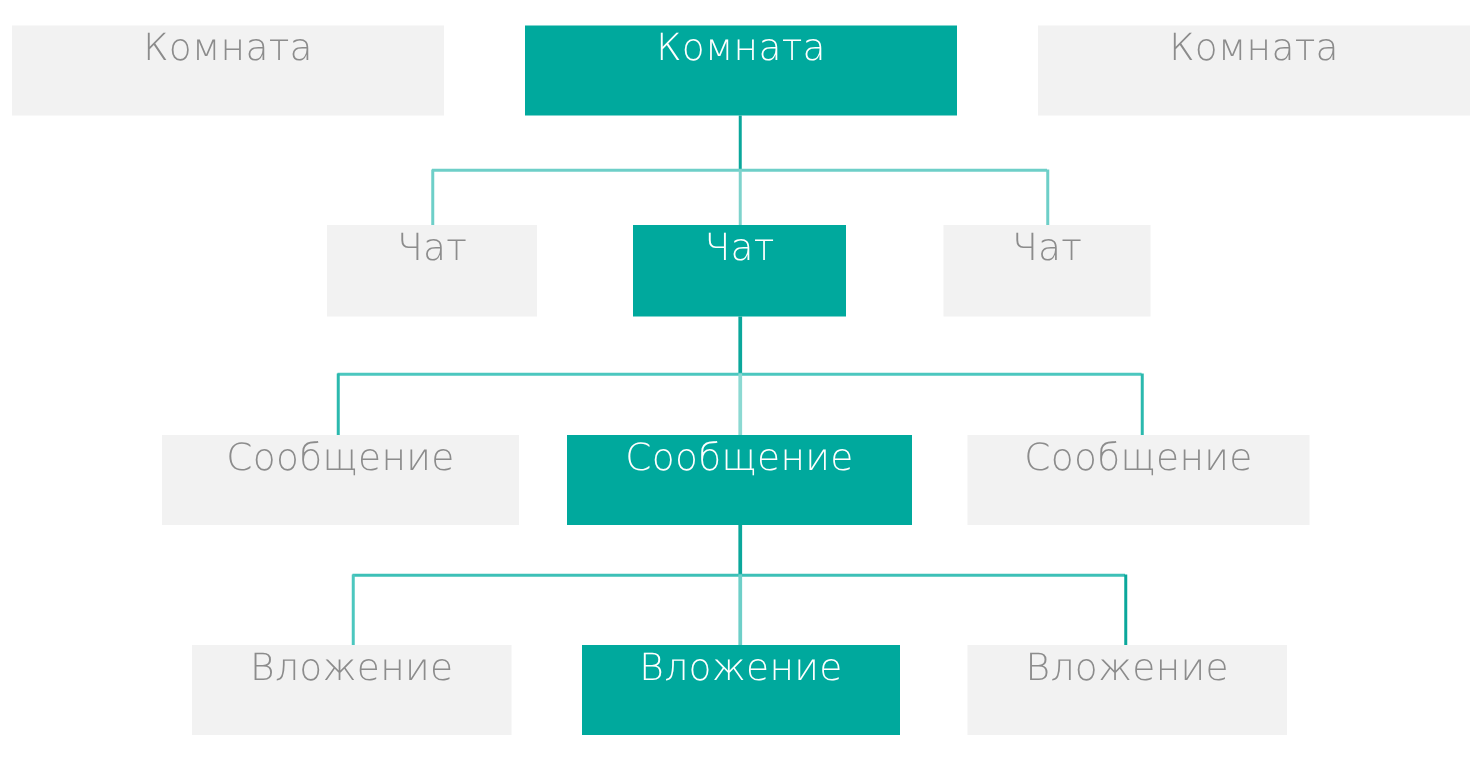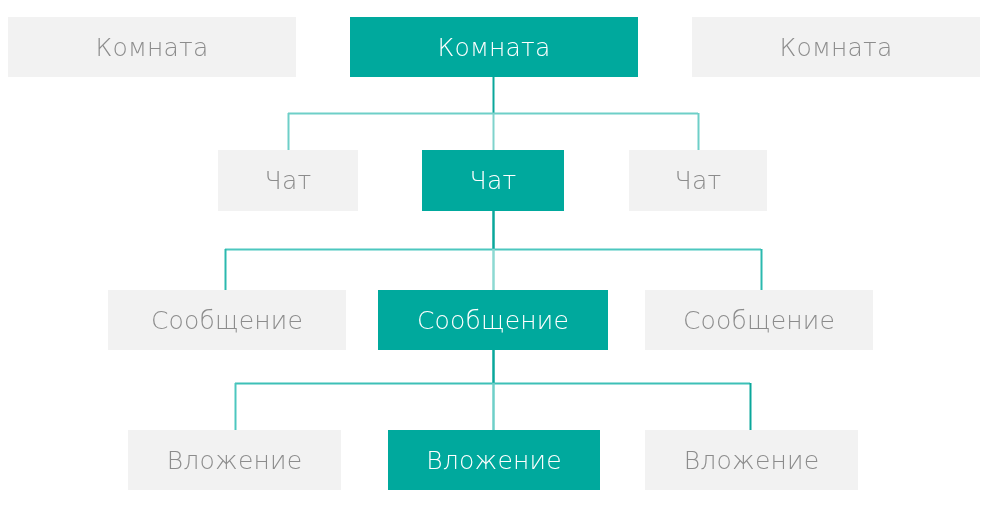--- a/index.html
+++ b/index.html
@@ -21,21 +21,21 @@
     position: absolute;
     left: 0;
     top: 0;
     width: 985px;
     height: 516px;
     pointer-events: none;
   }
   .node-box {
     position: absolute;
     display: flex;
-    align-items: center;
+    align-items: flex-start;
     justify-content: center;
     box-sizing: border-box;
     letter-spacing: 0.2px;
   }
   .node-box.inactive {
     background: #f2f2f2;
   }
   .node-box.active {
     background: #00a99d;
   }

